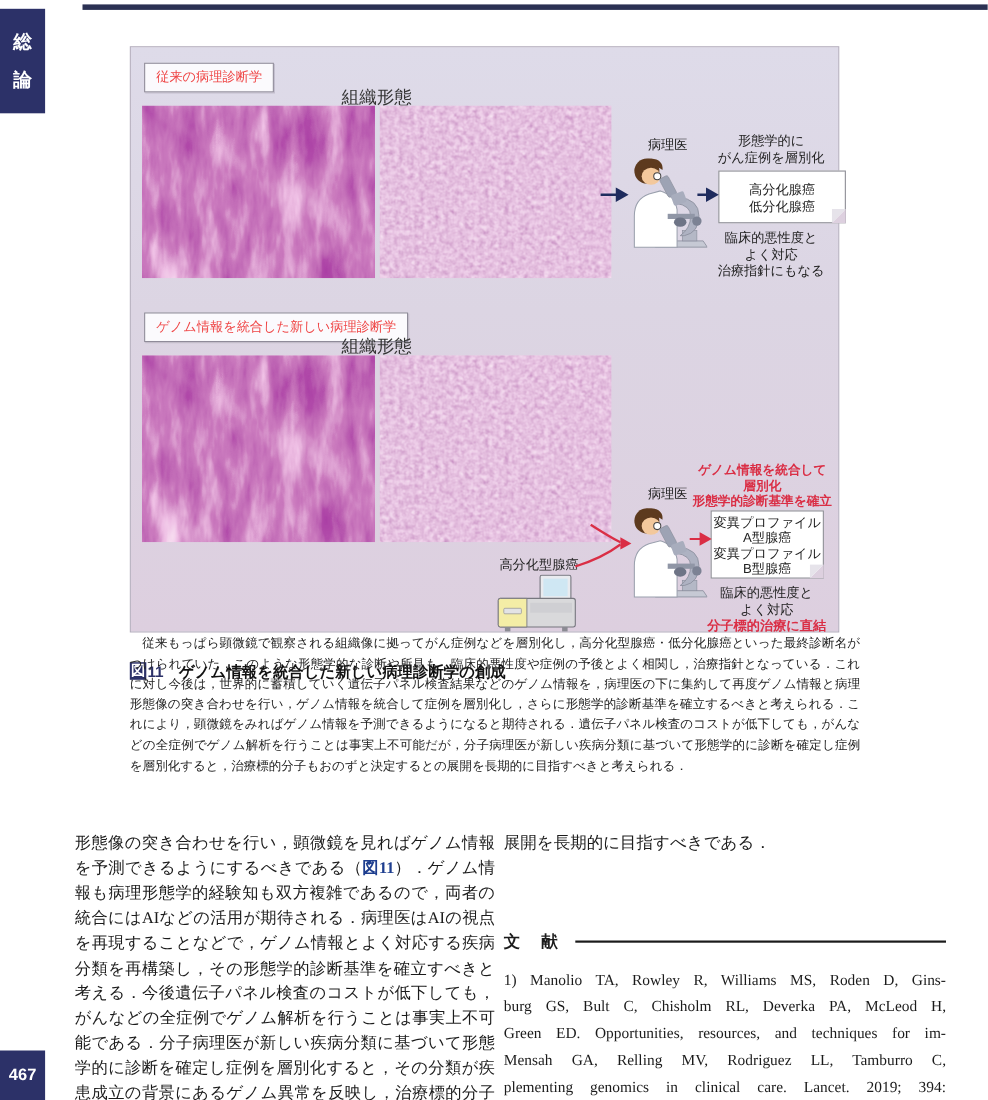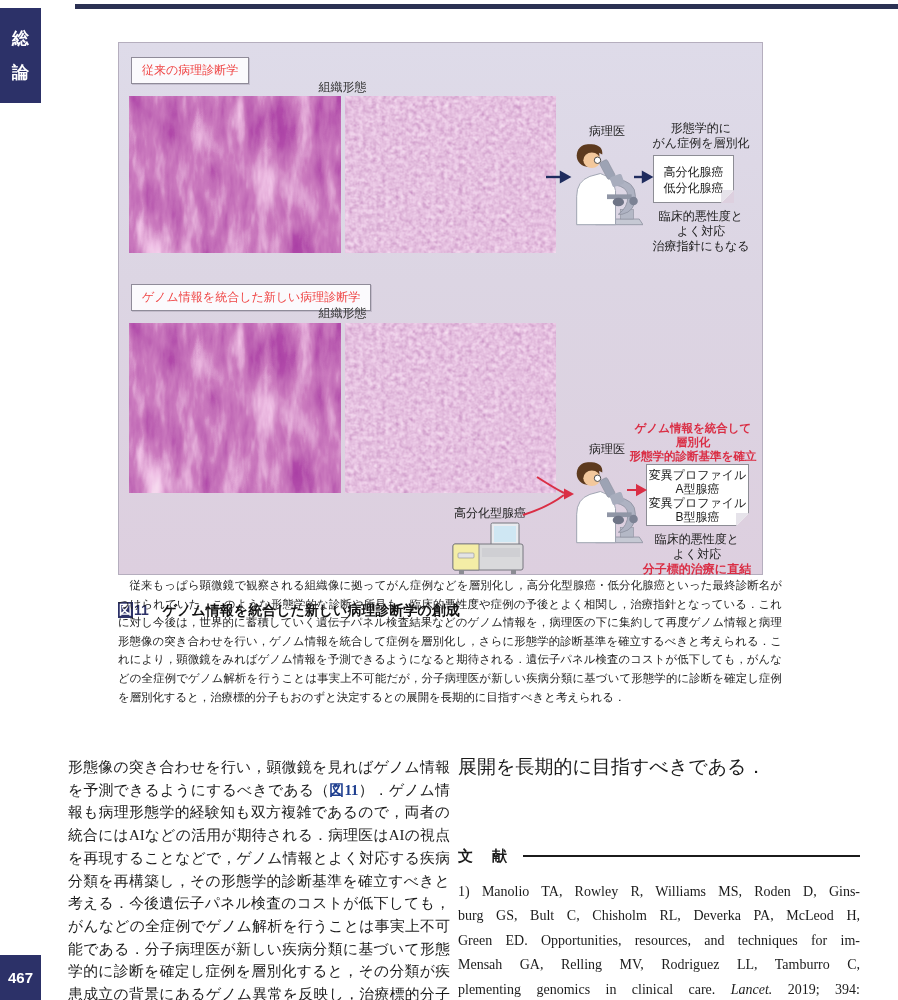--- a/index.html
+++ b/index.html
@@ -14,21 +14,21 @@
             padding-top:14px;box-sizing:border-box;font-weight:bold;font-size:17px;line-height:34px;}
   .page-num{left:0;top:955px;width:41px;height:45px;background:#2c3168;color:#fff;
             display:flex;align-items:center;justify-content:center;font-weight:bold;font-size:15px;}
 
   
   .figure-box{left:118px;top:42px;width:645px;height:533px;box-sizing:border-box;
               border:1px solid #b5aebe;
               background:linear-gradient(180deg,#dedbe9 0%,#dcd5e3 45%,#ddcfdf 100%);}
   .panel-label{position:absolute;background:#fbfafd;border:1px solid #8f8b99;color:#ef4444;
                font-size:12px;padding:4px 10px;white-space:nowrap;box-shadow:1px 1px 0 rgba(120,110,130,.25);}
-  .tissue-label{position:absolute;font-size:12px;color:#333;text-align:center;}
+  .tissue-label{position:absolute;font-size:16px;color:#333;text-align:center;}
   .histo{position:absolute;overflow:hidden;}
   .histo svg{display:block;width:100%;height:100%;}
   .small-label{position:absolute;font-size:12px;color:#222;text-align:center;}
   .txt-c{position:absolute;font-size:12px;color:#222;text-align:center;line-height:15px;}
   .red{color:#da2e45;}
   .red-block{position:absolute;font-size:11.5px;color:#da2e45;text-align:center;line-height:14px;font-weight:bold;}
   .notebox{position:absolute;background:#fff;border:1px solid #8d8d95;box-sizing:border-box;
            text-align:center;font-size:12px;line-height:16px;color:#222;}
   .notebox::before{content:'';position:absolute;right:-1px;bottom:-1px;width:13px;height:13px;
            background:#e6e3ea;clip-path:polygon(0 0,100% 0,0 100%);z-index:2;}
@@ -46,27 +46,27 @@
   .fig-num{color:#2c3168;}
   .caption-body{left:118px;top:576px;width:664px;font-size:11.4px;line-height:18.6px;
                 text-align:justify;text-indent:1em;color:#222;}
 
   
   .body-serif{font-family:"Liberation Serif","DejaVu Serif",serif;}
   .col-left{left:68px;top:756px;width:382px;height:244px;font-size:14.8px;line-height:22.7px;
             text-align:justify;color:#1b1b1b;overflow:hidden;}
   .figref{color:#1e3e8f;font-weight:bold;}
   .col-right{left:458px;top:756px;width:402px;height:244px;color:#1b1b1b;}
-  .col-right-first{font-size:19px;line-height:22.7px;}
+  .col-right-first{font-size:15px;line-height:22.7px;}
   .ref-heading{display:flex;align-items:center;margin-top:68px;margin-bottom:14px;}
   .ref-heading .label{font-size:15px;font-weight:bold;letter-spacing:2px;white-space:nowrap;}
   .ref-heading .rule{flex:1;height:2px;background:#1b1b1b;margin-left:14px;}
   .ref-line{font-size:14px;line-height:24.5px;text-align:justify;text-align-last:justify;white-space:nowrap;}
   .ref-line.short{text-align-last:left;}
-  .ital{font-style:italic;margin-top:12px;}
+  .ital{margin-top:12px;}
 </style>
 </head>
 <body>
 
 <div class="abs top-rule"></div>
 <div class="abs side-tab">
   <span>総</span>
   <span>論</span>
 </div>
 <div class="abs page-num">
@@ -138,21 +138,21 @@
       <ellipse cx="50" cy="66" rx="6" ry="4.5" fill="#6e7486"></ellipse>
       <circle cx="66" cy="65" r="4.5" fill="#7c8294"></circle>
     </svg>
   </div>
 
   <div class="txt-c" style="left:512px;top:78px;width:140px;">
     <div>形態学的に</div>
     <div>がん症例を層別化</div>
   </div>
 
-  <div class="notebox" style="left:534px;top:112px;width:81px;height:48px;padding-top:8px;">
+  <div class="notebox" style="left:534px;top:112px;width:116px;height:48px;padding-top:8px;">
     <div class="note-inner">
       <div>高分化腺癌</div>
       <div>低分化腺癌</div>
     </div>
   </div>
 
   <div class="txt-c" style="left:512px;top:166px;width:140px;">
     <div>臨床的悪性度と</div>
     <div>よく対応</div>
     <div>治療指針にもなる</div>

